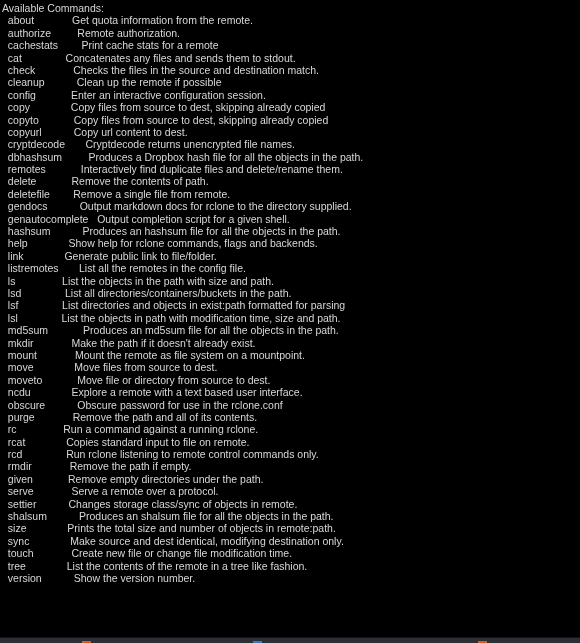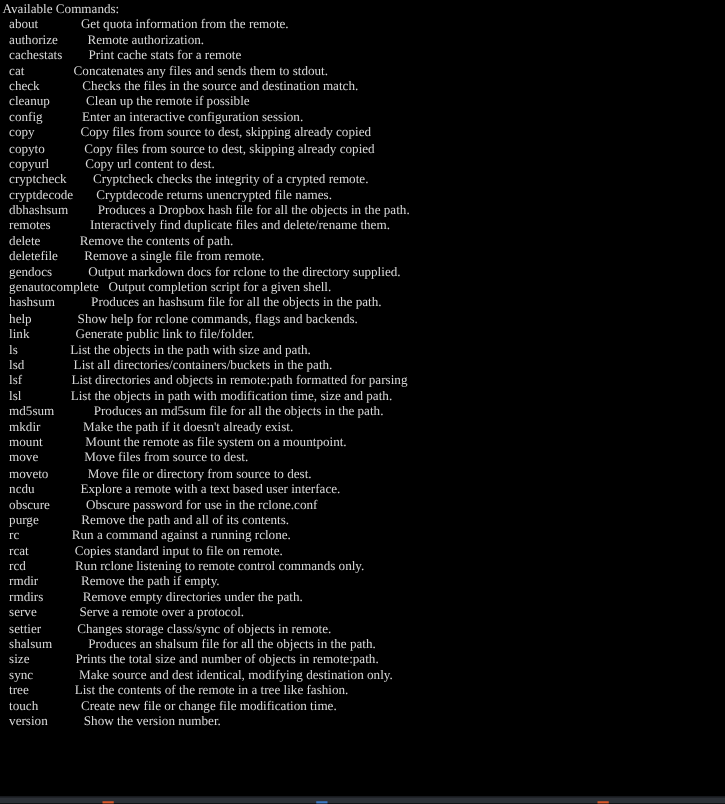--- a/index.html
+++ b/index.html
@@ -20,21 +20,21 @@
     left: 0;
     top: 0;
     width: 580px;
     height: 637px;
     background: #000000;
     box-sizing: border-box;
     padding: 2px 0 0 2px;
     overflow: hidden;
   }
   .term-line {
-    font-family: Liberation Serif, serif;
+    font-family: Liberation Sans, sans-serif;
     font-size: 10.5px;
     line-height: 12.4px;
     height: 12.4px;
     color: #d8d8d8;
     white-space: pre;
     letter-spacing: 0px;
   }
   .heading {
     color: #d8d8d8;
   }
@@ -74,55 +74,55 @@
         <div class="term-line cmd-row"><span>  about             </span><span class="cmd-desc">Get quota information from the remote.</span></div>
         <div class="term-line cmd-row"><span>  authorize         </span><span class="cmd-desc">Remote authorization.</span></div>
         <div class="term-line cmd-row"><span>  cachestats        </span><span class="cmd-desc">Print cache stats for a remote</span></div>
         <div class="term-line cmd-row"><span>  cat               </span><span class="cmd-desc">Concatenates any files and sends them to stdout.</span></div>
         <div class="term-line cmd-row"><span>  check             </span><span class="cmd-desc">Checks the files in the source and destination match.</span></div>
         <div class="term-line cmd-row"><span>  cleanup           </span><span class="cmd-desc">Clean up the remote if possible</span></div>
         <div class="term-line cmd-row"><span>  config            </span><span class="cmd-desc">Enter an interactive configuration session.</span></div>
         <div class="term-line cmd-row"><span>  copy              </span><span class="cmd-desc">Copy files from source to dest, skipping already copied</span></div>
         <div class="term-line cmd-row"><span>  copyto            </span><span class="cmd-desc">Copy files from source to dest, skipping already copied</span></div>
         <div class="term-line cmd-row"><span>  copyurl           </span><span class="cmd-desc">Copy url content to dest.</span></div>
-        <div class="term-line cmd-row"><span>  cryptcheck        </span><span class="cmd-desc">Cryptcheck checks the integrity of a crypted remote.</span></div>
         <div class="term-line cmd-row"><span>  cryptdecode       </span><span class="cmd-desc">Cryptdecode returns unencrypted file names.</span></div>
         <div class="term-line cmd-row"><span>  dbhashsum         </span><span class="cmd-desc">Produces a Dropbox hash file for all the objects in the path.</span></div>
         <div class="term-line cmd-row"><span>  remotes            </span><span class="cmd-desc">Interactively find duplicate files and delete/rename them.</span></div>
         <div class="term-line cmd-row"><span>  delete            </span><span class="cmd-desc">Remove the contents of path.</span></div>
         <div class="term-line cmd-row"><span>  deletefile        </span><span class="cmd-desc">Remove a single file from remote.</span></div>
         <div class="term-line cmd-row"><span>  gendocs           </span><span class="cmd-desc">Output markdown docs for rclone to the directory supplied.</span></div>
         <div class="term-line cmd-row"><span>  genautocomplete   </span><span class="cmd-desc">Output completion script for a given shell.</span></div>
         <div class="term-line cmd-row"><span>  hashsum           </span><span class="cmd-desc">Produces an hashsum file for all the objects in the path.</span></div>
         <div class="term-line cmd-row"><span>  help              </span><span class="cmd-desc">Show help for rclone commands, flags and backends.</span></div>
         <div class="term-line cmd-row"><span>  link              </span><span class="cmd-desc">Generate public link to file/folder.</span></div>
+        <div class="term-line cmd-row"><span>  listremotes       </span><span class="cmd-desc">List all the remotes in the config file.</span></div>
         <div class="term-line cmd-row"><span>  ls                </span><span class="cmd-desc">List the objects in the path with size and path.</span></div>
         <div class="term-line cmd-row"><span>  lsd               </span><span class="cmd-desc">List all directories/containers/buckets in the path.</span></div>
-        <div class="term-line cmd-row"><span>  lsf               </span><span class="cmd-desc">List directories and objects in remote:path formatted for parsing</span></div>
+        <div class="term-line cmd-row"><span>  lsf               </span><span class="cmd-desc">List directories and objects in exist:path formatted for parsing</span></div>
         <div class="term-line cmd-row"><span>  lsl               </span><span class="cmd-desc">List the objects in path with modification time, size and path.</span></div>
         <div class="term-line cmd-row"><span>  md5sum            </span><span class="cmd-desc">Produces an md5sum file for all the objects in the path.</span></div>
         <div class="term-line cmd-row"><span>  mkdir             </span><span class="cmd-desc">Make the path if it doesn't already exist.</span></div>
         <div class="term-line cmd-row"><span>  mount             </span><span class="cmd-desc">Mount the remote as file system on a mountpoint.</span></div>
         <div class="term-line cmd-row"><span>  move              </span><span class="cmd-desc">Move files from source to dest.</span></div>
         <div class="term-line cmd-row"><span>  moveto            </span><span class="cmd-desc">Move file or directory from source to dest.</span></div>
         <div class="term-line cmd-row"><span>  ncdu              </span><span class="cmd-desc">Explore a remote with a text based user interface.</span></div>
         <div class="term-line cmd-row"><span>  obscure           </span><span class="cmd-desc">Obscure password for use in the rclone.conf</span></div>
         <div class="term-line cmd-row"><span>  purge             </span><span class="cmd-desc">Remove the path and all of its contents.</span></div>
         <div class="term-line cmd-row"><span>  rc                </span><span class="cmd-desc">Run a command against a running rclone.</span></div>
         <div class="term-line cmd-row"><span>  rcat              </span><span class="cmd-desc">Copies standard input to file on remote.</span></div>
         <div class="term-line cmd-row"><span>  rcd               </span><span class="cmd-desc">Run rclone listening to remote control commands only.</span></div>
         <div class="term-line cmd-row"><span>  rmdir             </span><span class="cmd-desc">Remove the path if empty.</span></div>
-        <div class="term-line cmd-row"><span>  rmdirs            </span><span class="cmd-desc">Remove empty directories under the path.</span></div>
+        <div class="term-line cmd-row"><span>  given            </span><span class="cmd-desc">Remove empty directories under the path.</span></div>
         <div class="term-line cmd-row"><span>  serve             </span><span class="cmd-desc">Serve a remote over a protocol.</span></div>
         <div class="term-line cmd-row"><span>  settier           </span><span class="cmd-desc">Changes storage class/sync of objects in remote.</span></div>
         <div class="term-line cmd-row"><span>  shalsum           </span><span class="cmd-desc">Produces an shalsum file for all the objects in the path.</span></div>
         <div class="term-line cmd-row"><span>  size              </span><span class="cmd-desc">Prints the total size and number of objects in remote:path.</span></div>
         <div class="term-line cmd-row"><span>  sync              </span><span class="cmd-desc">Make source and dest identical, modifying destination only.</span></div>
+        <div class="term-line cmd-row"><span>  touch             </span><span class="cmd-desc">Create new file or change file modification time.</span></div>
         <div class="term-line cmd-row"><span>  tree              </span><span class="cmd-desc">List the contents of the remote in a tree like fashion.</span></div>
-        <div class="term-line cmd-row"><span>  touch             </span><span class="cmd-desc">Create new file or change file modification time.</span></div>
         <div class="term-line cmd-row"><span>  version           </span><span class="cmd-desc">Show the version number.</span></div>
       </div>
   </div>
 
   <div id="taskbar" style="background: rgb(44, 48, 54);">
       <span class="tb-mark" style="left: 82px; background: rgb(217, 87, 42);"></span>
       <span class="tb-mark" style="left: 253px; background: rgb(59, 120, 196);"></span>
       <span class="tb-mark" style="left: 478px; background: rgb(217, 87, 42);"></span>
     </div>
 

